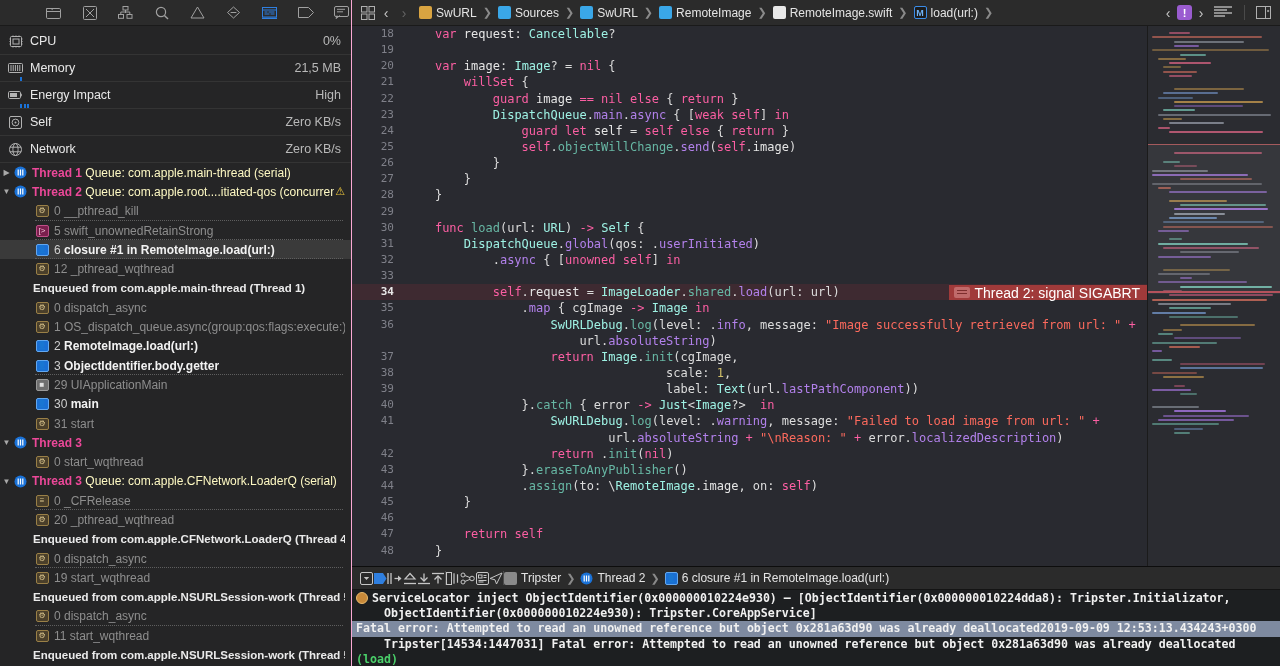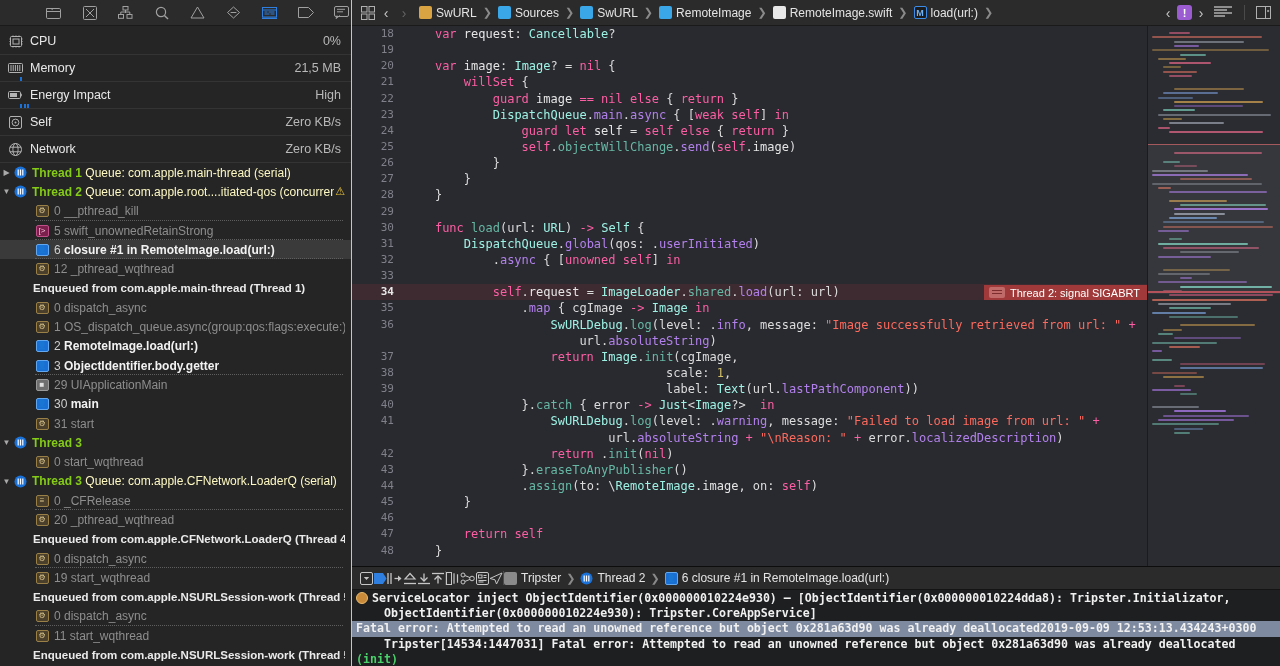--- a/index.html
+++ b/index.html
@@ -36,21 +36,21 @@
 
   
   .threads { flex:1; overflow:hidden; position:relative; }
   .row { height:19.3px; display:flex; align-items:center; white-space:nowrap;
          font-size:12px; padding-right:6px; position:relative; }
   .row.sel { background:#3a3a3a; }
   .row .disc { width:13px; flex:none; text-align:center; color:#a9a9a9; font-size:8px; }
   .row .ico { width:14px; height:13px; flex:none; margin-right:5px;
               display:flex; align-items:center; justify-content:center; }
   .row .txt { overflow:hidden; text-overflow:clip; }
-  .thread-row .tname { font-weight:bold; color:#84cc16; }
+  .thread-row .tname { font-weight:bold; color:#ec4899; }
   .thread-row .tqueue { color:#fef9c3; font-weight:normal; }
   .frame-row { padding-left:35px; }
   .frame-row .num { color:#cfcfcf; }
   .frame-row.dim .num, .frame-row.dim .fname { color:#8e8e8e; }
   .frame-row.bold .fname { font-weight:bold; color:#f2f2f2; }
   .enq-row { padding-left:33px; font-weight:bold; color:#eaeaea; font-size:11.5px; }
   .sep { position:absolute; left:35px; right:8px; bottom:0;
          border-bottom:1px dotted #5e5e5e; }
   .warn-tri { color:#e8c33a; font-size:11px; margin-left:1px; }
 
@@ -102,21 +102,21 @@
   .kw  { color:#fc5fa3; }
   .typ { color:#9ef2e4; }
   .fn  { color:#67b7a4; }
   .mem { color:#b281eb; }
   .str { color:#fc6a5d; }
   .num { color:#d0bf69; }
   .pln { color:#dcdcdc; }
   .vtp { color:#e5e5e5; }
 
   .sig-badge { position:absolute; right:0px; top:1px; height:15px; background:#a03a3a;
-               border-radius:0; display:flex; align-items:center; font-size:11px;
+               border-radius:0; display:flex; align-items:center; font-size:14px;
                color:#fff; padding:0 7px 0 0; font-family:"Liberation Sans", sans-serif;
                white-space:nowrap; }
   .sig-badge .grip { width:16px; height:11px; margin:0 5px; background:#c06a6a;
                      border-radius:2px; position:relative; }
   .sig-badge .grip::before, .sig-badge .grip::after {
       content:""; position:absolute; left:3px; right:3px; height:1px; background:#7d2d2d; }
   .sig-badge .grip::before { top:3px; } .sig-badge .grip::after { top:6px; }
 
   
   .minimap { width:133px; flex:none; background:#2b2c31; border-left:1px solid #1b1b1b;
@@ -690,17 +690,17 @@
               <span class="cr-ic" style="background:#1a6fd4;border:1px solid #63a8ef;color:#fff;font-size:8px;">👤</span>
               <span>6 closure #1 in RemoteImage.load(url:)</span>
             </span>
           </div>
       </div>
       <div class="console">
           <div class="cline" style="padding-left: 20px;"><span class="logo"></span><span>ServiceLocator inject ObjectIdentifier(0x000000010224e930) — [ObjectIdentifier(0x000000010224dda8): Tripster.Initializator,</span></div>
           <div class="cline"><span>    ObjectIdentifier(0x000000010224e930): Tripster.CoreAppService]</span></div>
           <div class="cline selbg"><span>Fatal error: Attempted to read an unowned reference but object 0x281a63d90 was already deallocated2019-09-09 12:53:13.434243+0300</span></div>
           <div class="cline"><span>    Tripster[14534:1447031] Fatal error: Attempted to read an unowned reference but object 0x281a63d90 was already deallocated</span></div>
-          <div class="cline lldb"><span>(init) </span></div>
+          <div class="cline lldb"><span>(load) </span></div>
         </div>
     </div>
   </div>
 </div>
 
 </body></html>

